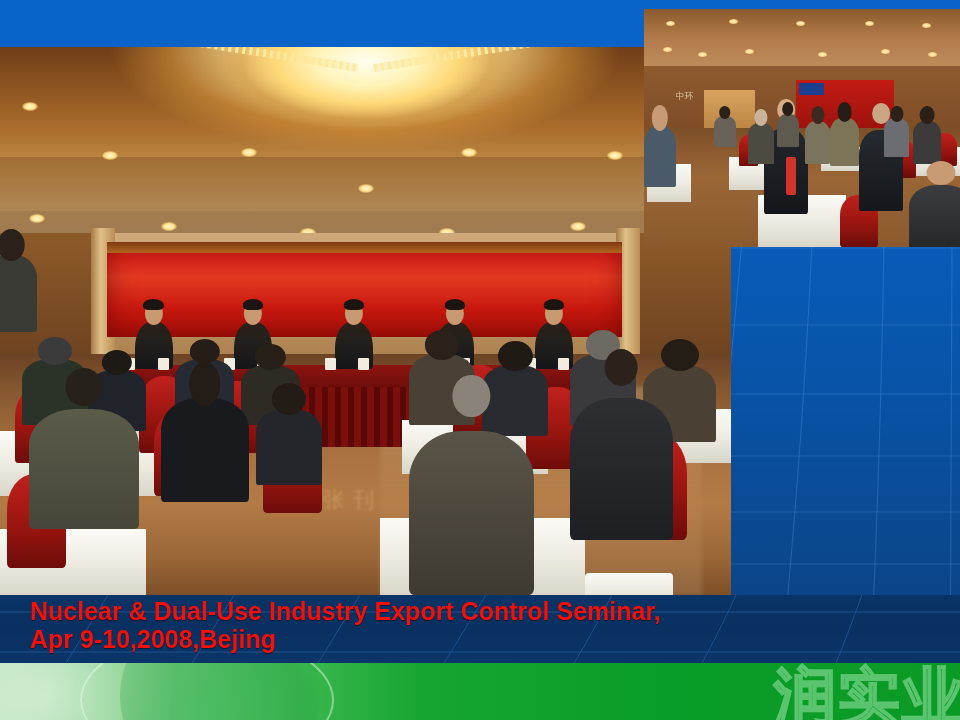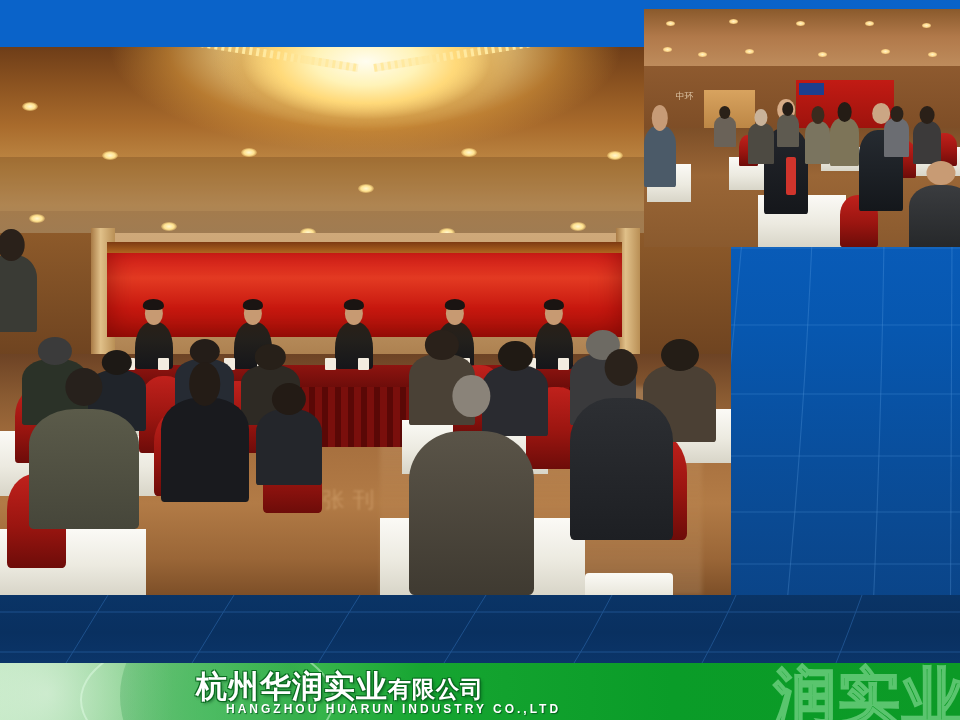--- a/index.html
+++ b/index.html
@@ -390,26 +390,24 @@
         <path d="M612 0 C 600 22, 588 46, 574 68"></path>
         <path d="M486 0 C 472 22, 458 46, 444 68"></path>
         <path d="M360 0 C 346 22, 332 46, 318 68"></path>
         <path d="M234 0 C 220 22, 206 46, 192 68"></path>
         <path d="M108 0 C  94 22,  80 46,  66 68"></path>
         <path d="M862 0 C 854 22, 845 46, 836 68"></path>
         <line x1="0" y1="17" x2="960" y2="17"></line>
         <line x1="0" y1="57" x2="960" y2="57"></line>
       </g>
     </svg>
+    <div class="title-txt">Nuclear &amp; Dual-Use Industry Export Control Seminar,
+Apr 9-10,2008,Bejing</div>
   </div>
 
   <div class="footer">
     <div class="f-orb1"></div>
     <div class="f-orb2"></div>
     <div class="f-ring"></div>
     <div class="f-watermark">润实业</div>
-    <div class="f-cn">
-      <span>杭州华润实业</span><small>有限公司</small>
-    </div>
-    <div class="f-en">HANGZHOU   HUARUN   INDUSTRY   CO.,LTD</div>
   </div>
 
 </div>
 
 </body></html>

